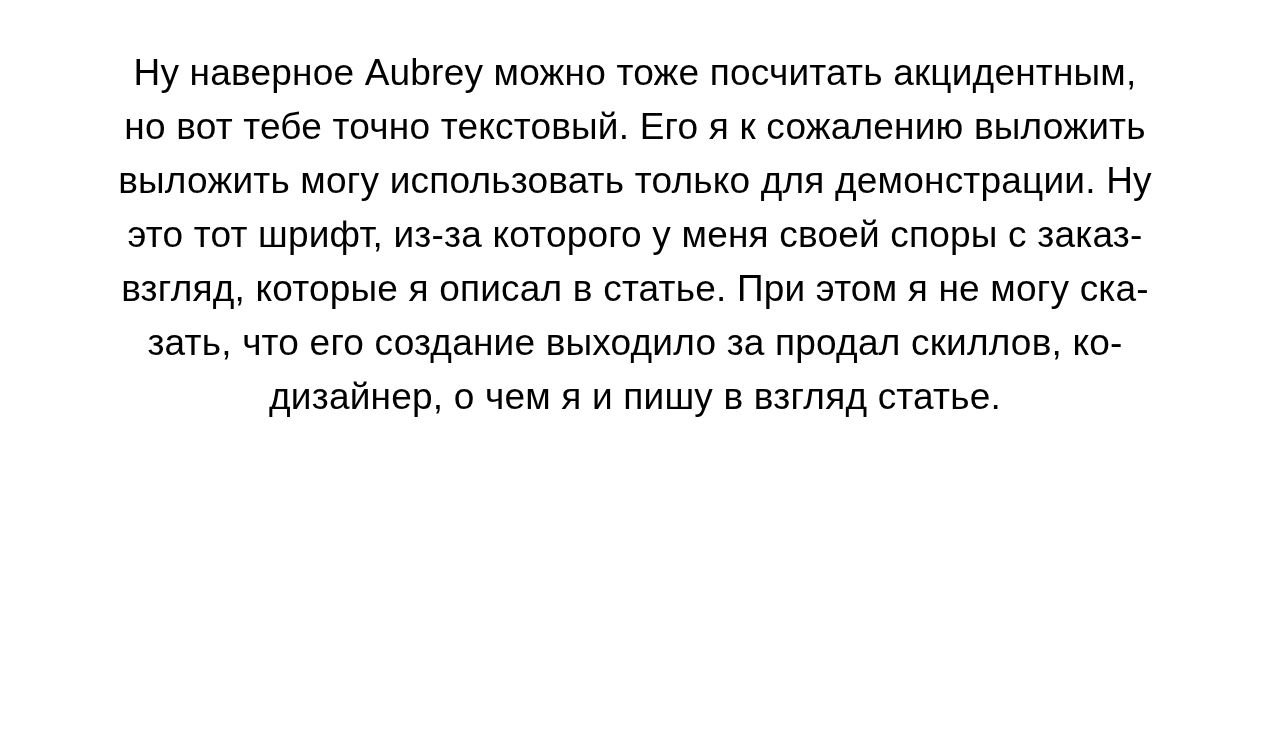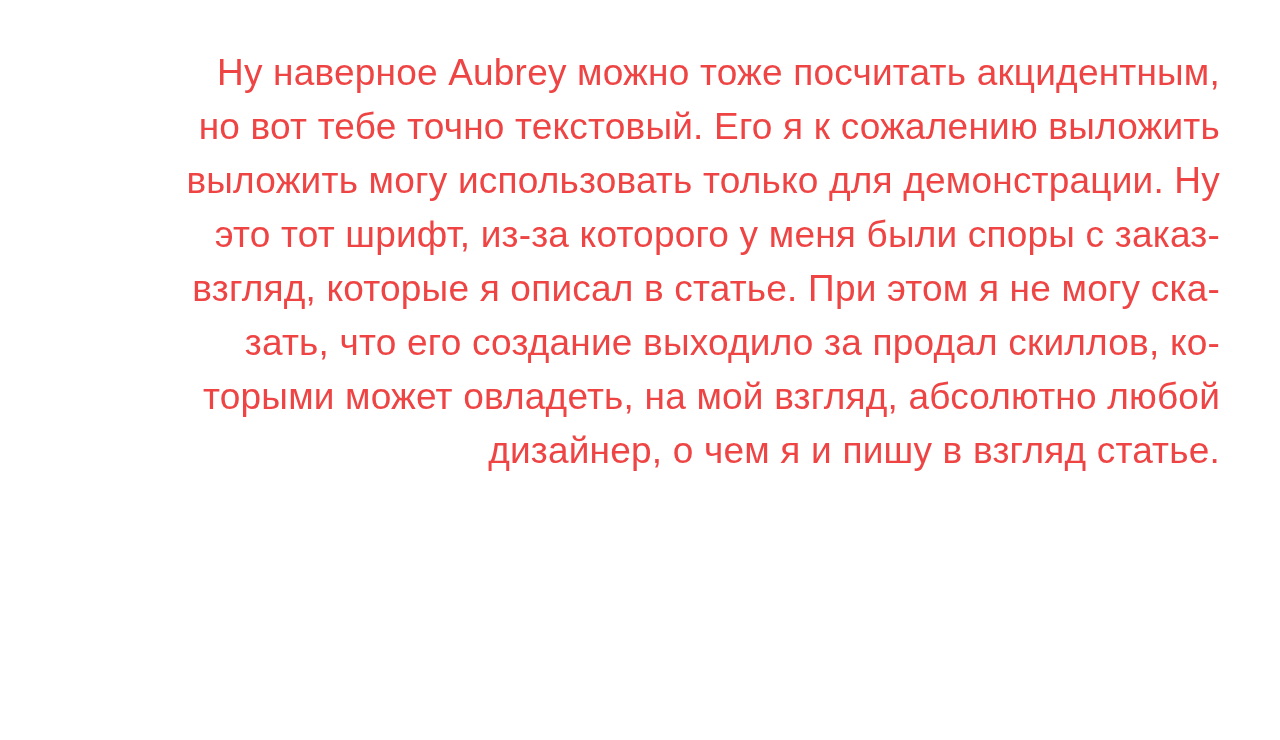--- a/index.html
+++ b/index.html
@@ -12,39 +12,38 @@
     height: 740px;
     background: #ffffff;
     overflow: hidden;
     font-family: "Liberation Sans", sans-serif;
   }
   .text-block {
     position: absolute;
     left: 50px;
     top: 46px;
     width: 1170px;
-    color: #ef4444;
+    color: #000000;
     font-size: 37px;
     line-height: 54px;
     letter-spacing: 0.2px;
     font-weight: 400;
-    text-align: right;
+    text-align: center;
     white-space: nowrap;
   }
   .text-line {
     display: block;
   }
 </style>
 </head>
 <body>
 
 <div class="page">
   <div class="text-block">
     <span class="text-line">Ну наверное Aubrey можно тоже посчитать акцидентным,</span>
     <span class="text-line">но вот тебе точно текстовый. Его я к сожалению выложить</span>
     <span class="text-line">выложить могу использовать только для демонстрации. Ну</span>
-    <span class="text-line">это тот шрифт, из-за которого у меня были споры с заказ-</span>
+    <span class="text-line">это тот шрифт, из-за которого у меня своей споры с заказ-</span>
     <span class="text-line">взгляд, которые я описал в статье. При этом я не могу ска-</span>
     <span class="text-line">зать, что его создание выходило за продал скиллов, ко-</span>
-    <span class="text-line">торыми может овладеть, на мой взгляд, абсолютно любой</span>
     <span class="text-line">дизайнер, о чем я и пишу в взгляд статье.</span>
   </div>
 </div>
 
 </body></html>

